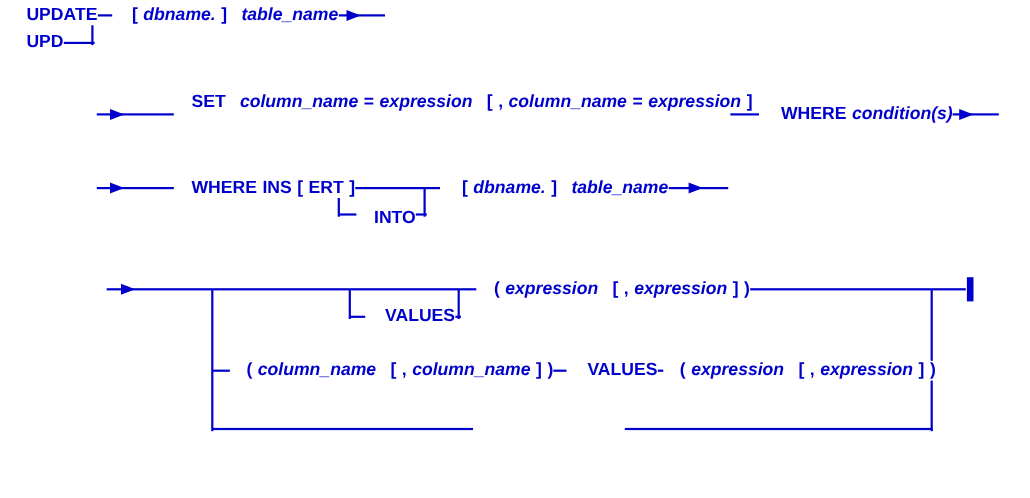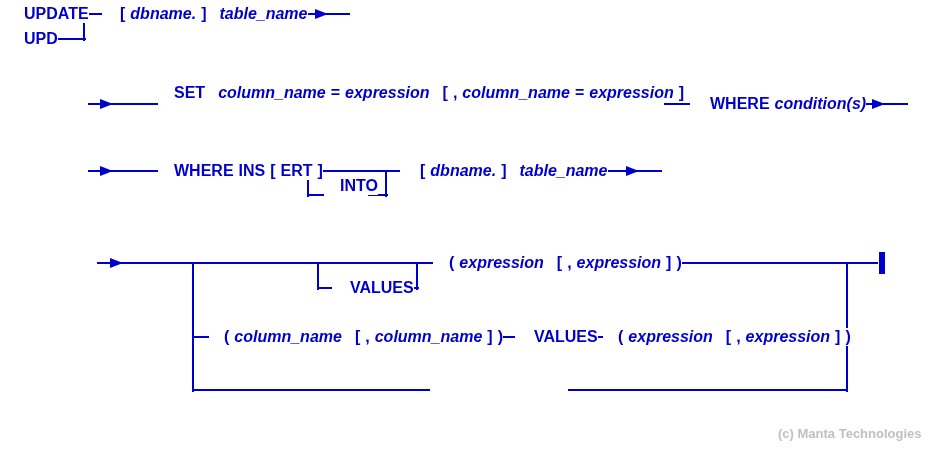--- a/index.html
+++ b/index.html
@@ -101,21 +101,21 @@
     <span class="vr">condition(s)</span>
   </div>
 
   <div class="run" style="left:158px; top:162px">
     <span class="kw">WHERE</span>
     <span class="kw">INS</span>
     <span class="pt">[</span>
     <span class="kw">ERT</span>
     <span class="pt">]</span>
   </div>
-  <div class="run" style="left:324px; top:177px">
+  <div class="run" style="left:324px; top:190px">
     <span class="kw">INTO</span>
   </div>
   <div class="run" style="left:404px; top:162px">
     <span class="pt">[</span>
     <span class="vr">dbname.</span>
     <span class="pt">]</span>
     <span class="vr gapl">table_name</span>
   </div>
 
   <div class="run" style="left:334px; top:279px">
@@ -147,15 +147,14 @@
     <span class="pt">(</span>
     <span class="vr">expression</span>
     <span class="pt gapl">[</span>
     <span class="pt">,</span>
     <span class="vr">expression</span>
     <span class="pt">]</span>
     <span class="pt">)</span>
   </div>
 
 
-  <div class="copyright">(c) Manta Technologies</div>
 
 </div>
 
 </body></html>

